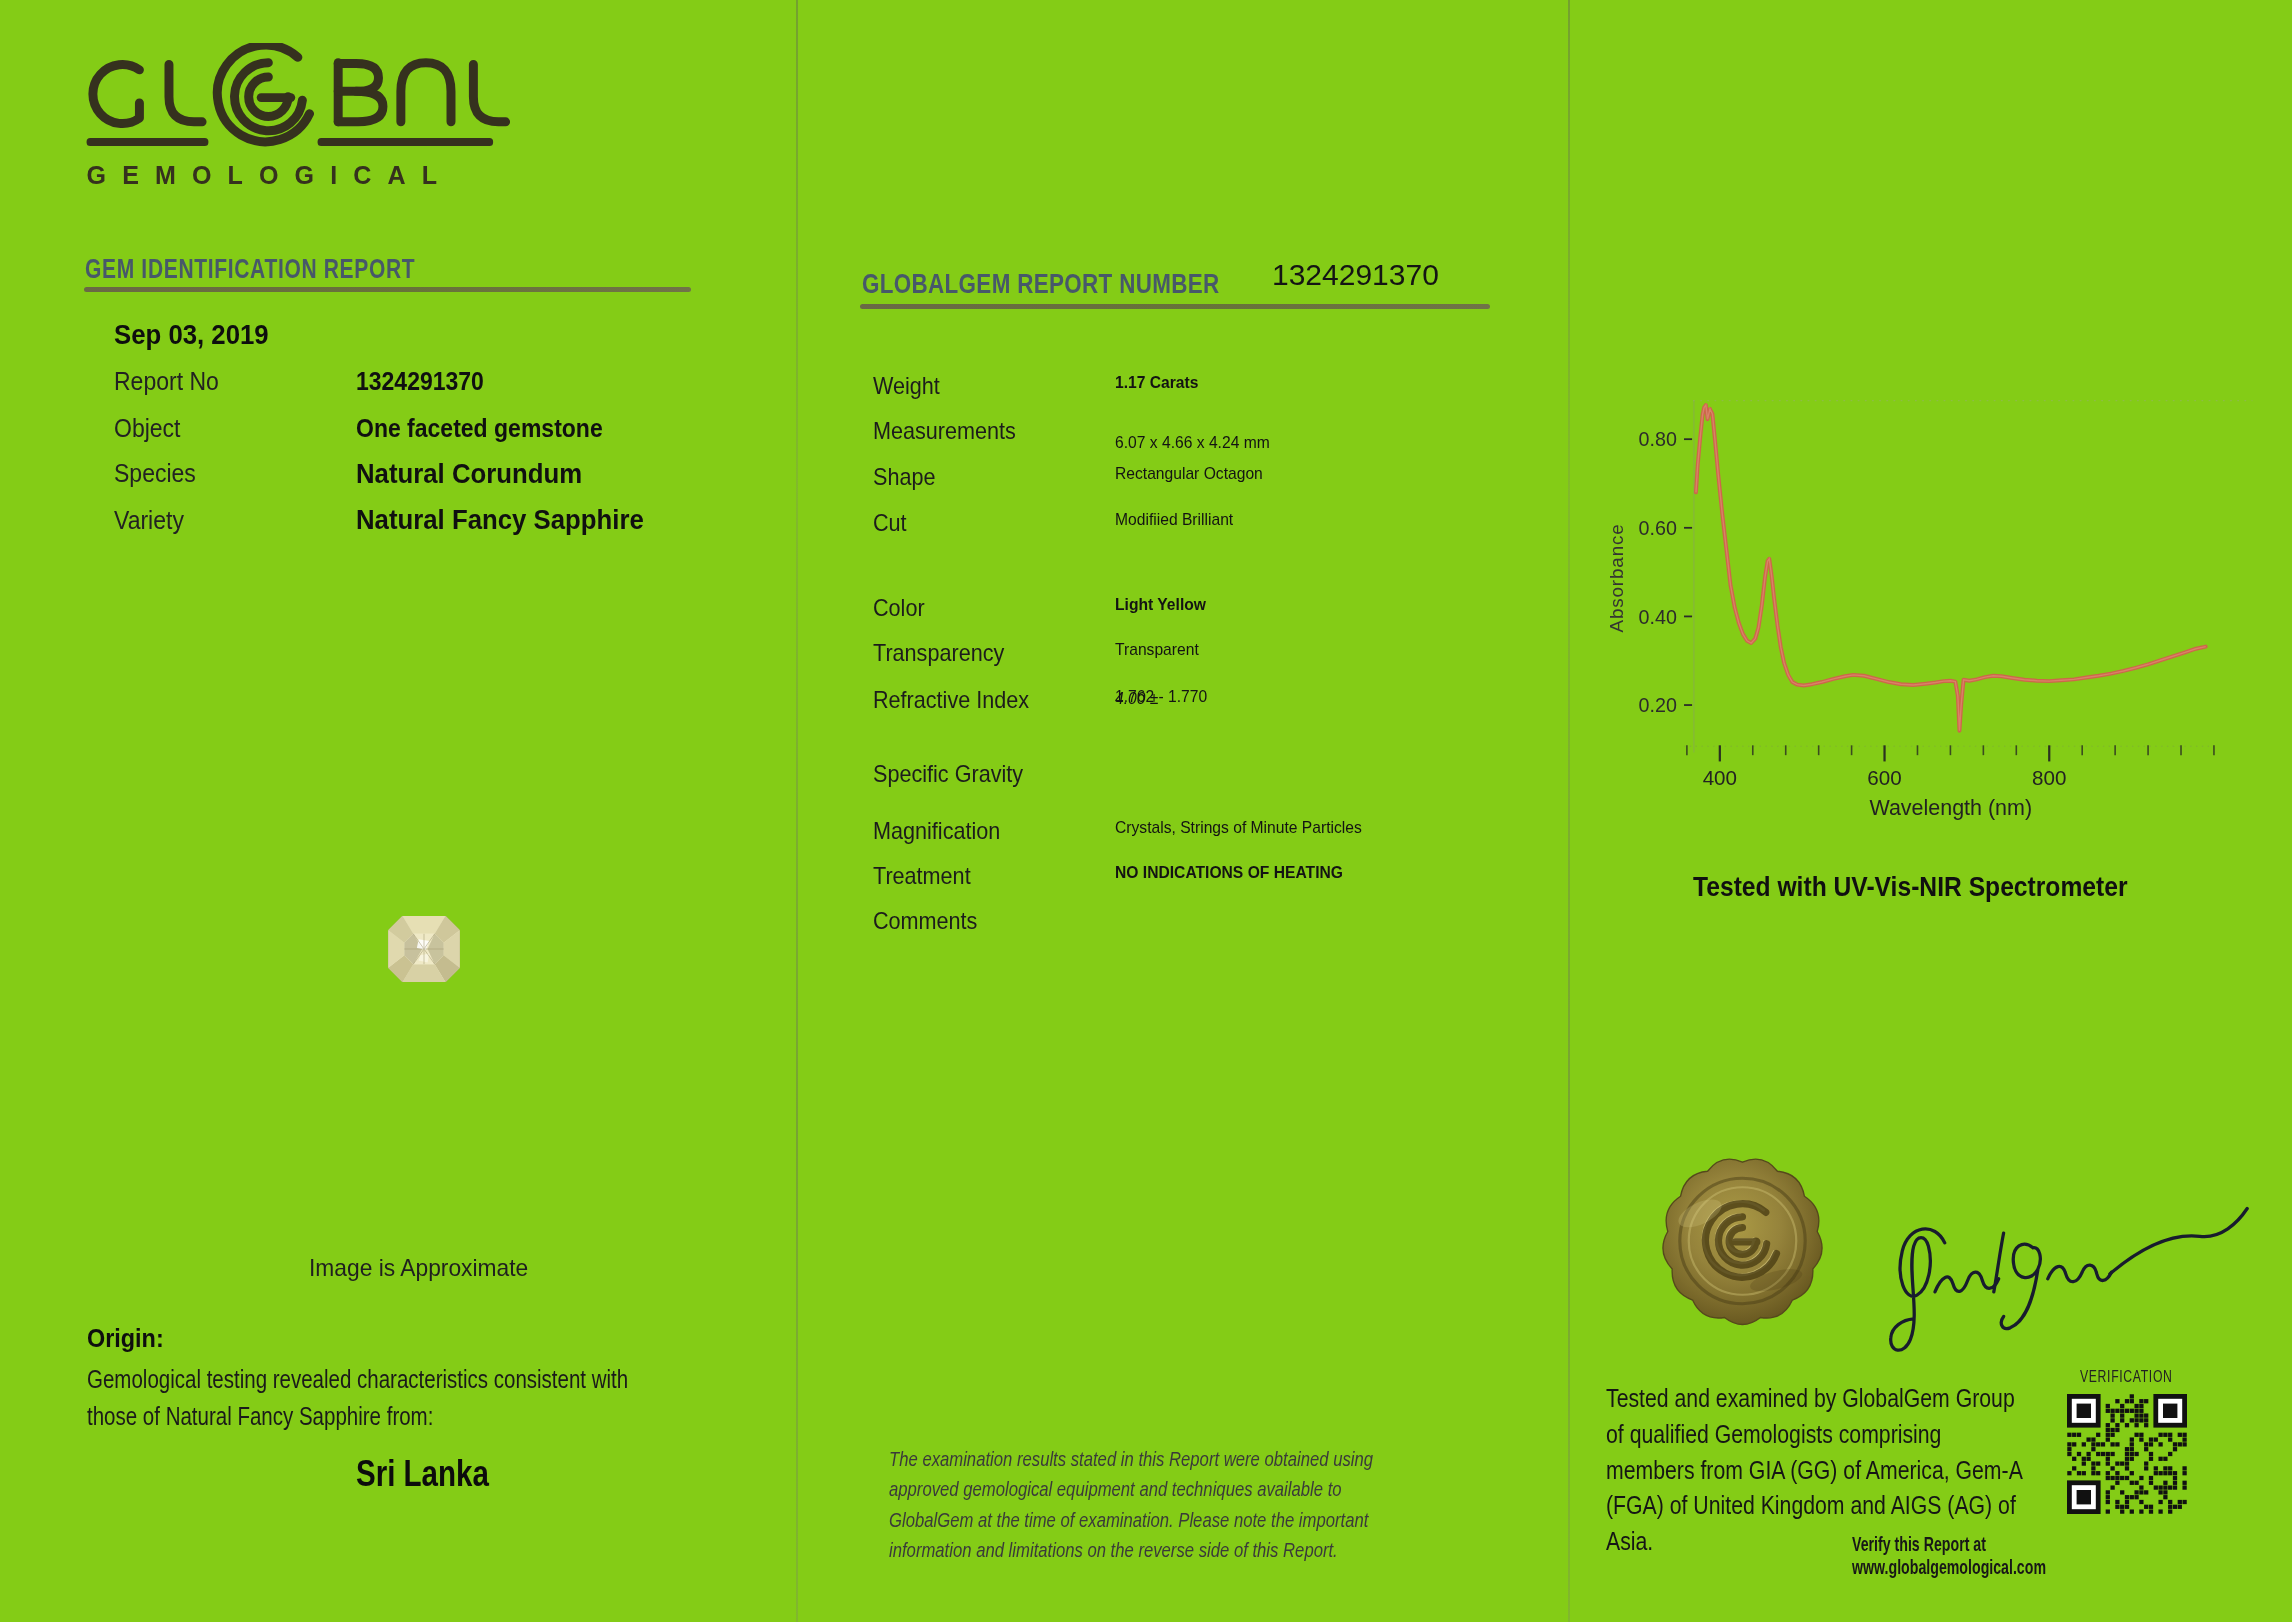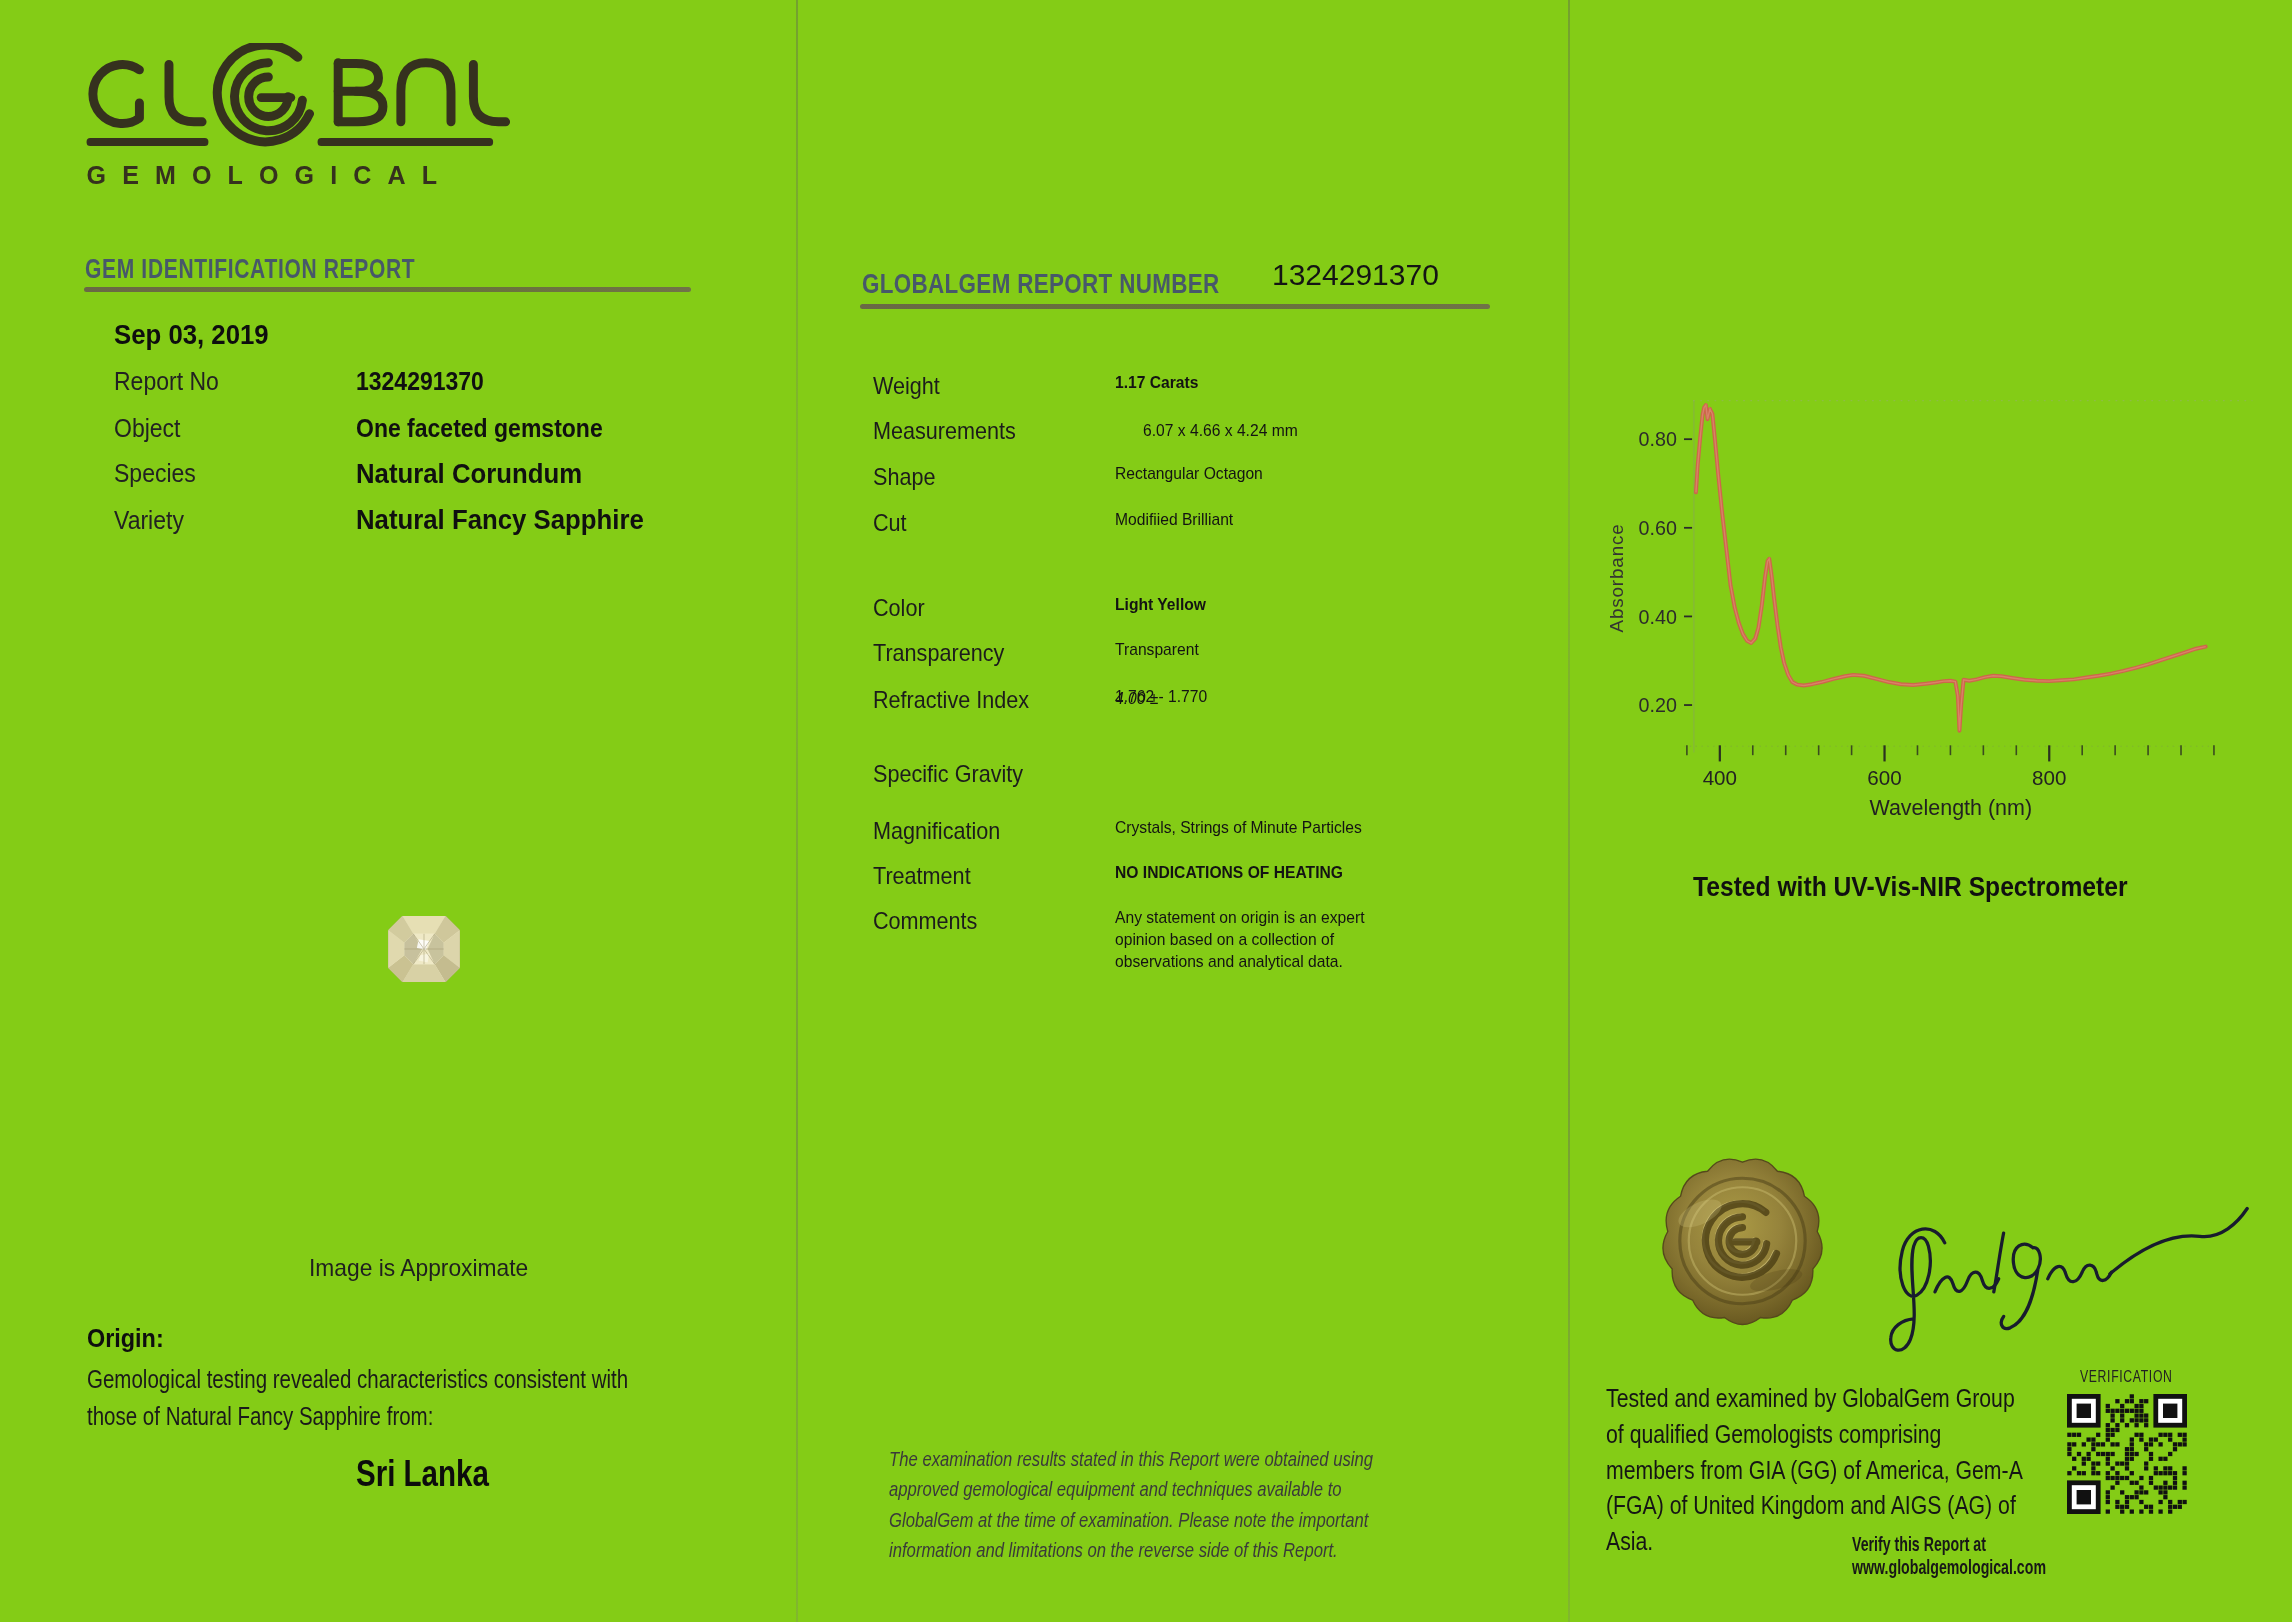--- a/index.html
+++ b/index.html
@@ -407,35 +407,32 @@
     <div class="lrow-value" style="top: 367px;"><span class="cx sx92">1324291370</span></div>
     <div class="lrow-label" style="top: 414px;"><span class="cx sx92">Object</span></div>
     <div class="lrow-value" style="top: 414px; text-decoration: underline;"><span class="cx sx92">One faceted gemstone</span></div>
     <div class="lrow-label" style="top: 459px;"><span class="cx sx92">Species</span></div>
     <div class="lrow-value large" style="top: 458px;"><span class="cx sx92">Natural Corundum</span></div>
     <div class="lrow-label" style="top: 506px;"><span class="cx sx92">Variety</span></div>
     <div class="lrow-value large" style="top: 504px;"><span class="cx sx92">Natural Fancy Sapphire</span></div>
     <div class="spec-label" style="top: 372px;"><span class="cx sx90">Weight</span></div>
     <div class="spec-value bold" style="top: 372px;"><span class="cx sx92">1.17 Carats</span></div>
     <div class="spec-label" style="top: 417px;"><span class="cx sx90">Measurements</span></div>
-    <div class="spec-value" style="top: 420px; margin-left: 28px;"><span class="cx sx92">6.07 x 4.66 x 4.24 mm</span></div>
+    <div class="spec-value" style="top: 432px;"><span class="cx sx92">6.07 x 4.66 x 4.24 mm</span></div>
     <div class="spec-label" style="top: 463px;"><span class="cx sx90">Shape</span></div>
     <div class="spec-value" style="top: 463px;"><span class="cx sx92">Rectangular Octagon</span></div>
     <div class="spec-label" style="top: 509px;"><span class="cx sx90">Cut</span></div>
     <div class="spec-value" style="top: 509px; text-decoration: underline;"><span class="cx sx92">Modifiied Brilliant</span></div>
     <div class="spec-label" style="top: 594px;"><span class="cx sx90">Color</span></div>
     <div class="spec-value bold" style="top: 594px;"><span class="cx sx92">Light Yellow</span></div>
     <div class="spec-label" style="top: 639px;"><span class="cx sx90">Transparency</span></div>
     <div class="spec-value" style="top: 639px;"><span class="cx sx92">Transparent</span></div>
     <div class="spec-label" style="top: 686px;"><span class="cx sx90">Refractive Index</span></div>
     <div class="spec-value" style="top: 686px;"><span class="cx sx92">1.762 - 1.770</span></div>
     <div class="spec-label" style="top: 760px;"><span class="cx sx90">Specific Gravity</span></div>
     <div class="spec-value" style="top: 688px; font-style: italic;"><span class="cx sx92">4.00 ±</span></div>
     <div class="spec-label" style="top: 817px;"><span class="cx sx90">Magnification</span></div>
     <div class="spec-value" style="top: 817px;"><span class="cx sx92">Crystals, Strings of Minute Particles</span></div>
     <div class="spec-label" style="top: 862px;"><span class="cx sx90">Treatment</span></div>
     <div class="spec-value bold" style="top: 862px;"><span class="cx sx92">NO INDICATIONS OF HEATING</span></div>
     <div class="spec-label" style="top: 907px;"><span class="cx sx90">Comments</span></div>
-    <div class="spec-value" style="top: 907px;"><span class="cx sx92 pre">Any statement on origin is an expert
-opinion based on a collection of
-observations and analytical data.</span></div>
   </div>
 
 
 </body></html>

